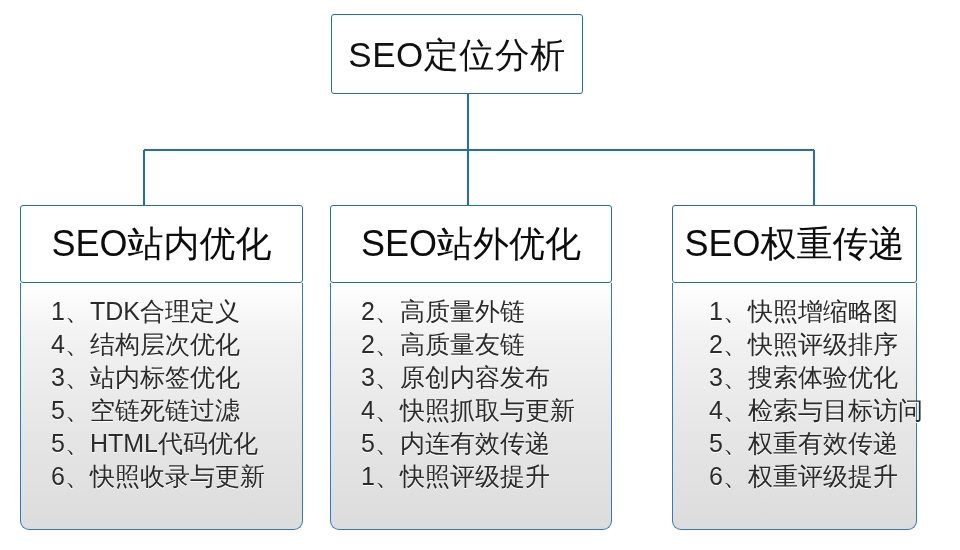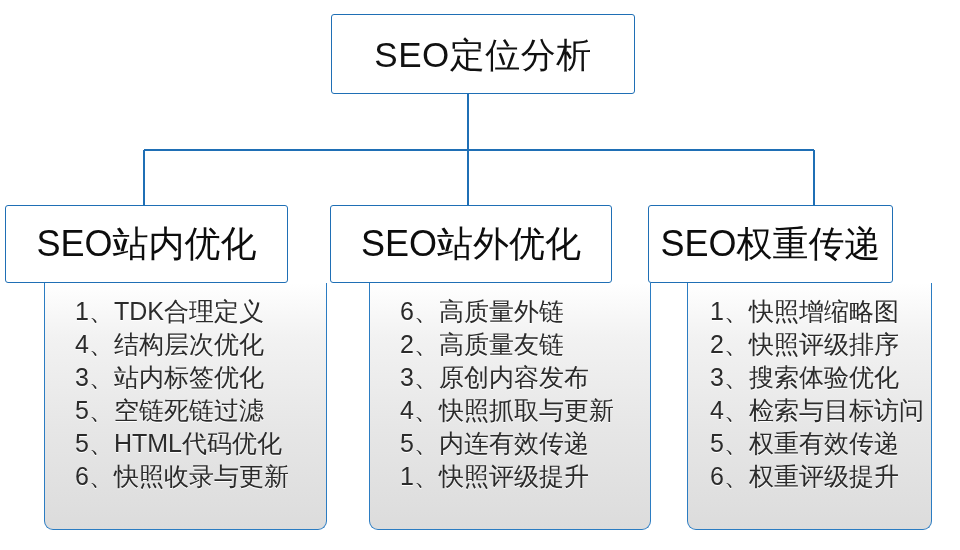--- a/index.html
+++ b/index.html
@@ -7,65 +7,65 @@
     width:960px;height:550px;background:#ffffff;overflow:hidden;
     font-family:"Liberation Sans","DejaVu Sans",sans-serif;
   }
   #diagram{position:relative;width:960px;height:550px;}
 
   
   #connectors{position:absolute;left:0;top:0;width:960px;height:550px;}
 
   
   .root-box{
-    position:absolute;left:331px;top:14px;width:304px;height:80px;
+    position:absolute;left:331px;top:14px;width:252px;height:80px;
     box-sizing:border-box;
     border:1.6px solid #1f6fb5;border-radius:3px;background:#ffffff;
     display:flex;align-items:center;justify-content:center;
   }
   .root-label{
     font-size:35px;color:#111111;line-height:1;letter-spacing:0.5px;
     white-space:nowrap;
   }
 
   
   .branch{position:absolute;top:205px;}
-  .branch-1{left:5px;width:283px;}
+  .branch-1{left:20px;width:283px;}
   .branch-2{left:330px;width:282px;}
-  .branch-3{left:648px;width:245px;}
+  .branch-3{left:672px;width:245px;}
 
   .branch-header{
     box-sizing:border-box;height:78px;width:100%;
     border:1.6px solid #1f6fb5;border-radius:3px;background:#ffffff;
     display:flex;align-items:center;justify-content:center;
     position:relative;z-index:2;
   }
   .branch-header-label{
     font-size:36px;color:#0d0d0d;line-height:1;white-space:nowrap;
   }
 
   .branch-body{
     box-sizing:border-box;width:100%;height:247px;
     margin-top:0px;
     border:1.5px solid #2b7cc2;
     border-top:none;
     border-bottom-left-radius:9px;border-bottom-right-radius:9px;
     background:linear-gradient(to bottom,#ffffff 0%,#f2f2f2 22%,#e6e6e6 60%,#dcdcdc 100%);
     padding:12px 0 0 0;
-    display:flex;flex-direction:column;justify-content:flex-start;margin-left:39px;
+    display:flex;flex-direction:column;justify-content:flex-start;
   }
   .branch-list{
     list-style:none;margin:0;padding:0 0 0 30px;
   }
   .branch-list li{
     font-size:25px;color:#2b2b2b;line-height:33px;
     white-space:nowrap;
     text-shadow:0 1px 0 #ffffff;
   }
-  .branch-3 .branch-list{padding-left:22px;}
+  .branch-3 .branch-list{padding-left:36px;}
   .branch-3 .branch-body{border-color:#2b7cc2;}
 </style>
 </head>
 <body>
 
 <div id="diagram">
 
   <svg id="connectors" viewBox="0 0 960 550" width="960" height="550" aria-hidden="true">
     <g stroke="#1f6fb5" stroke-width="1.6" fill="none" shape-rendering="crispEdges">
       <line x1="468" y1="94" x2="468" y2="150"></line>
@@ -95,21 +95,21 @@
       </ul>
     </div>
   </div>
 
   <div class="branch branch-2">
     <div class="branch-header">
       <span class="branch-header-label">SEO站外优化</span>
     </div>
     <div class="branch-body">
       <ul class="branch-list">
-        <li>6、高质量外链</li>
+        <li>2、高质量外链</li>
         <li>2、高质量友链</li>
         <li>3、原创内容发布</li>
         <li>4、快照抓取与更新</li>
         <li>5、内连有效传递</li>
         <li>1、快照评级提升</li>
       </ul>
     </div>
   </div>
 
   <div class="branch branch-3">

